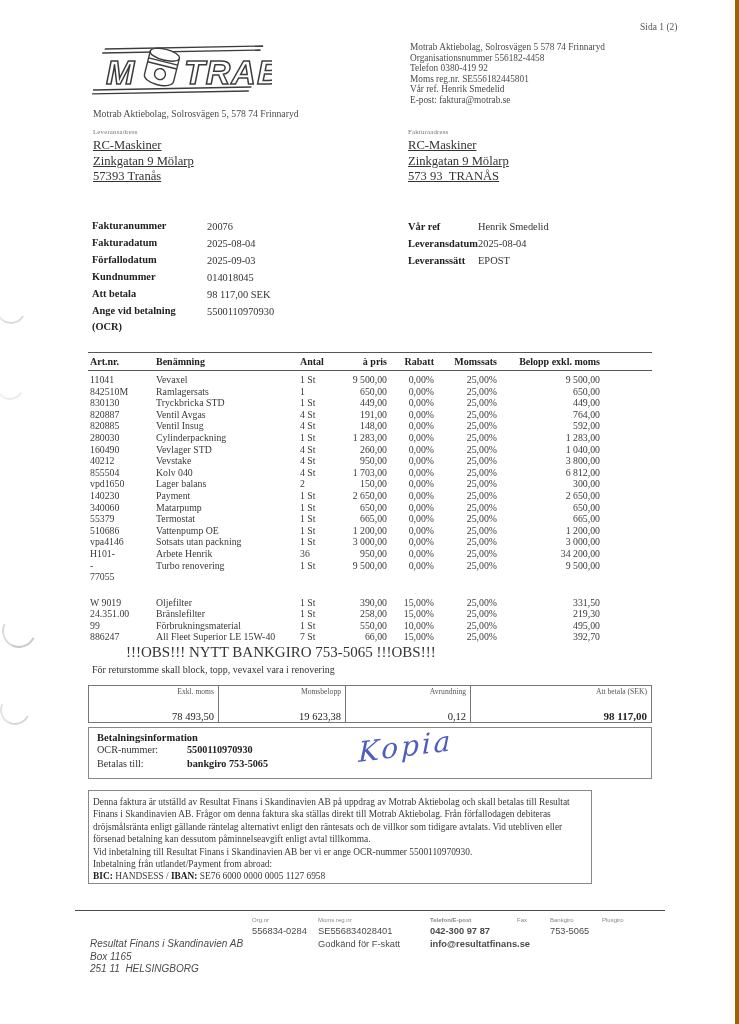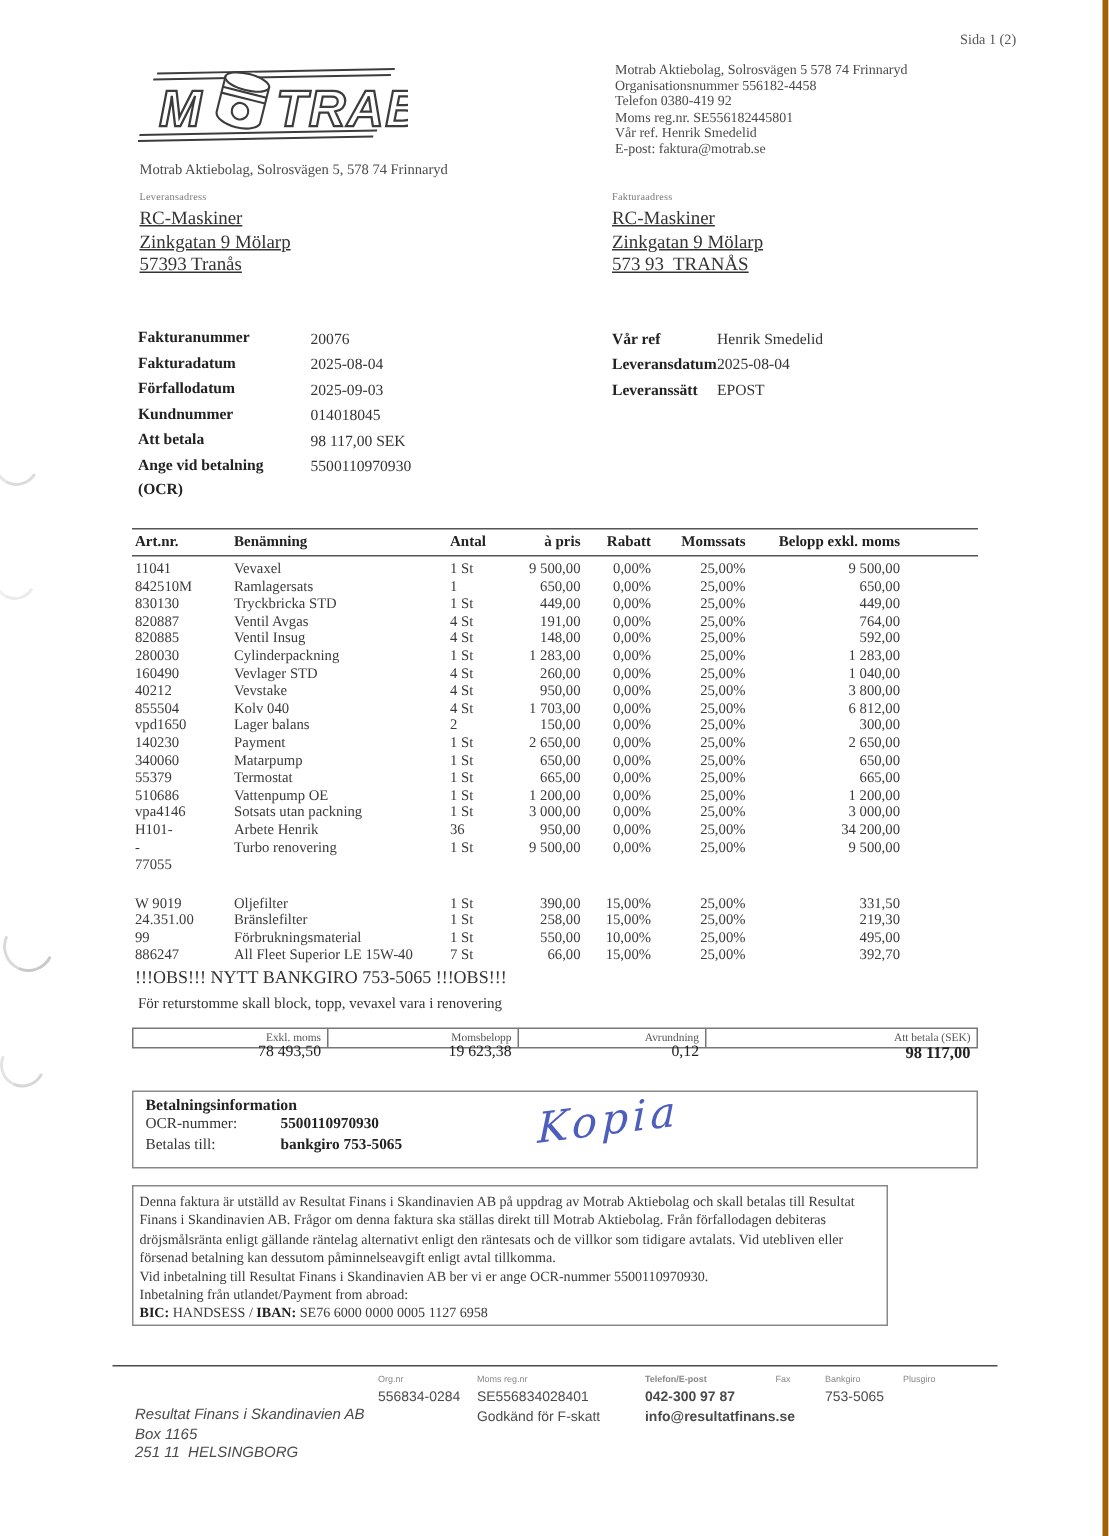--- a/index.html
+++ b/index.html
@@ -30,24 +30,24 @@
   .table-area{left:88px;top:352px;width:564px;}
   .thead{display:grid;grid-template-columns:66px 144px 36px 51px 47px 63px 103px;
          border-top:1.4px solid #555;border-bottom:1.4px solid #555;
          padding:3px 2px;font-weight:bold;font-size:10px;color:#222;}
   .trow{display:grid;grid-template-columns:66px 144px 36px 51px 47px 63px 103px;
         font-size:9.8px;line-height:11.6px;color:#3a3a3a;padding:0 2px;}
   .tcell{white-space:nowrap;}
   .ar{text-align:right;}
   #rows1{margin-top:3px;}
   #rows2{margin-top:14px;}
-  .obs{font-size:12px;color:#333;margin-top:1px;padding:0 2px;}
+  .obs{font-size:15px;color:#333;margin-top:1px;padding:0 2px;margin-left:36px;}
   .return-note{left:92px;top:664px;font-size:10px;color:#333;}
   
-  .summary-box{left:88px;top:685px;width:564px;height:14px;border:1px solid #777;
+  .summary-box{left:88px;top:685px;width:564px;height:38px;border:1px solid #777;
                display:flex;box-sizing:border-box;background:#fff;}
   .sum-cell{border-right:1px solid #777;box-sizing:border-box;padding:1px 4px 0 2px;
             display:flex;flex-direction:column;justify-content:space-between;}
   .sum-cell:last-child{border-right:none;}
   .sum-label{font-size:7.6px;color:#555;text-align:right;}
   .sum-value{font-size:10.5px;text-align:right;color:#222;}
   .sum-bold{font-weight:bold;font-size:11px;}
   .sc0{width:130px;} .sc1{width:127px;} .sc2{width:125px;} .sc3{flex:1;}
   
   .payment-box{left:88px;top:727px;width:564px;height:52px;border:1px solid #888;

